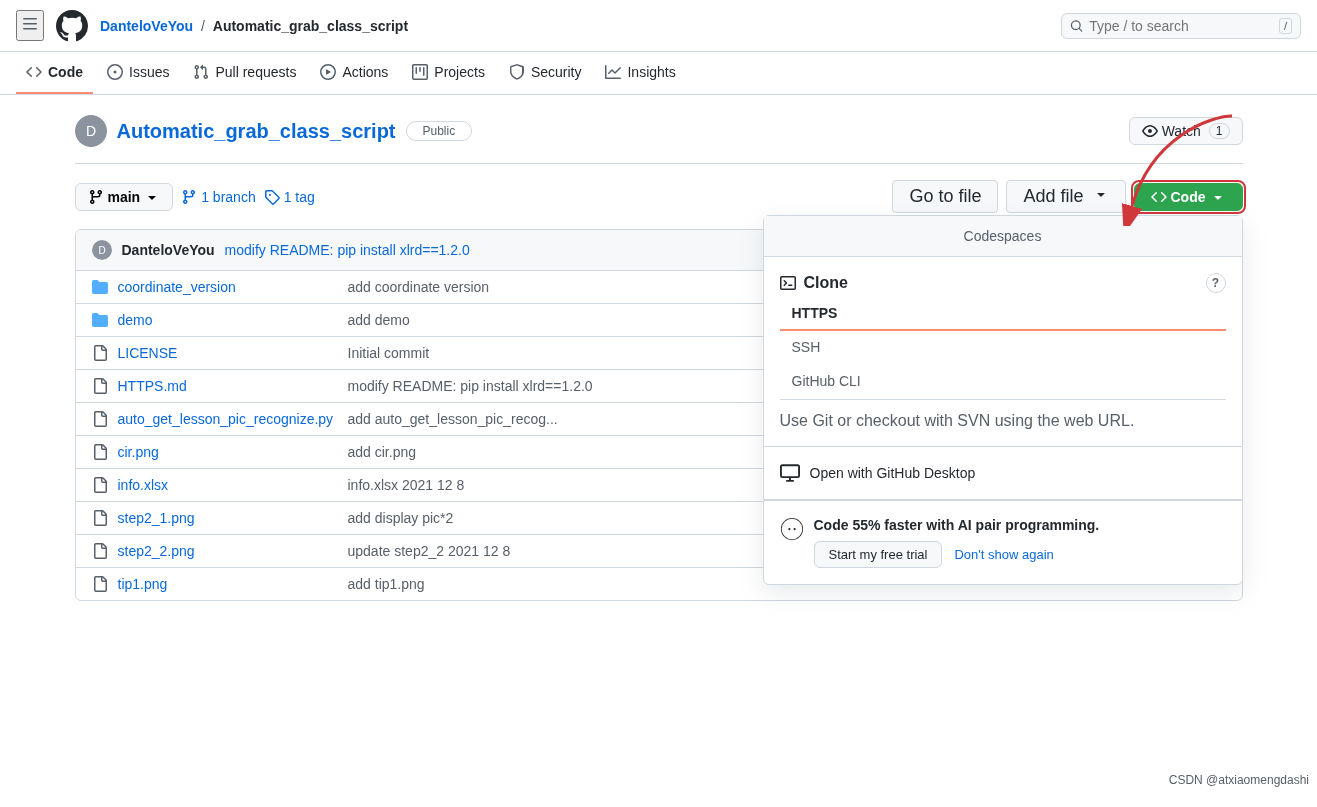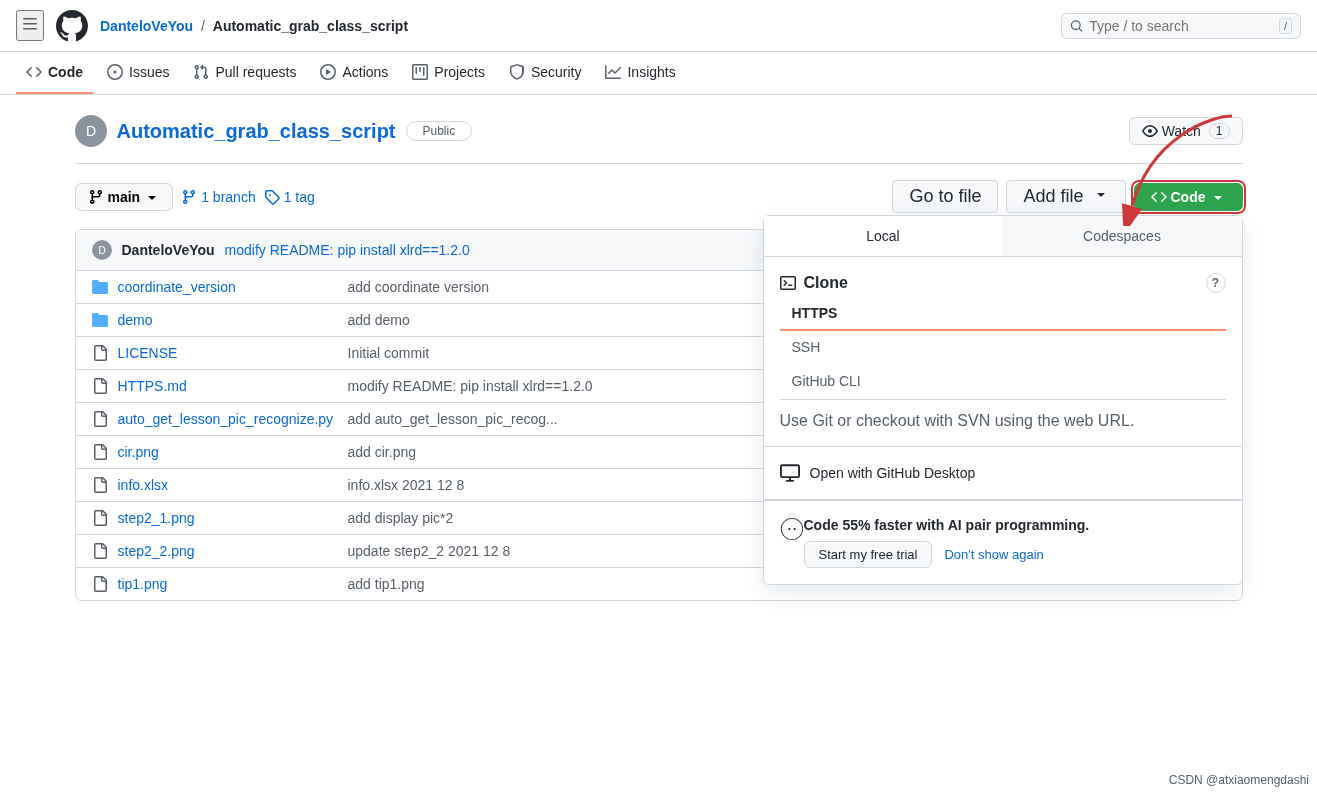--- a/index.html
+++ b/index.html
@@ -67,21 +67,21 @@
     .clone-tabs { display: flex; gap: 0; border-bottom: 1px solid #d0d7de; margin-bottom: 12px; flex-direction: column; }
     .clone-tab { padding: 8px 12px; font-size: 14px; cursor: pointer; color: #57606a; border-bottom: 2px solid transparent; }
     .clone-tab.active { color: #24292f; border-bottom: 2px solid #fd8c73; font-weight: 600; }
     .url-box { display: flex; align-items: center; border: 1px solid #d0d7de; border-radius: 6px; padding: 6px 10px; gap: 8px; background: #f6f8fa; }
     .url-text { font-size: 12px; color: #24292f; flex: 1; font-family: monospace; overflow: hidden; text-overflow: ellipsis; white-space: nowrap; }
     .copy-btn { cursor: pointer; color: #57606a; flex-shrink: 0; }
     .svn-hint { font-size: 16px; color: #57606a; margin-top: 12px; }
     .divider { border: none; border-top: 1px solid #d0d7de; margin: 0; }
     .open-desktop { display: flex; align-items: center; gap: 10px; padding: 16px; font-size: 14px; cursor: pointer; }
     .download-zip { display: flex; align-items: center; gap: 10px; padding: 12px 16px; font-size: 14px; cursor: pointer; font-weight: 600; border: 2px solid #d0373a; border-radius: 4px; margin: 8px 16px; }
-    .ai-promo { padding: 16px; border-top: 1px solid #d0d7de; display: flex; align-items: flex-start; }
+    .ai-promo { padding: 16px; border-top: 1px solid #d0d7de; display: flex; align-items: flex-start; gap: 10px; }
     .ai-actions { display: flex; gap: 12px; margin-top: 8px; align-items: center; }
     .trial-btn { border: 1px solid #d0d7de; border-radius: 6px; padding: 5px 14px; font-size: 13px; cursor: pointer; background: #f6f8fa; color: #24292f; font-weight: 500; }
     .dont-show { color: #0969da; font-size: 13px; cursor: pointer; text-decoration: none; }
 
     
     .toolbar-wrapper { position: relative; }
 
     
     .watermark { position: fixed; bottom: 20px; right: 8px; font-size: 12px; color: #57606a; }
   </style>
@@ -227,21 +227,20 @@
 
             <svg style="position:absolute; top:-120px; right:-10px; width:160px; height:130px; pointer-events:none; z-index:200;" viewBox="0 0 160 130">
               <defs>
                 <marker id="arrowhead" markerWidth="10" markerHeight="7" refX="0" refY="3.5" orient="auto">
                   <polygon points="0 0, 10 3.5, 0 7" fill="#d0373a"></polygon>
                 </marker>
               </defs>
               <path d="M 140 20 C 120 20, 60 40, 40 110" stroke="#d0373a" stroke-width="3" fill="none" marker-end="url(#arrowhead)"></path>
             </svg>
             <div class="dropdown-tabs">
-              <div class="dropdown-tab active">Local</div>
               <div class="dropdown-tab inactive">Codespaces</div>
             </div>
             <div class="dropdown-section">
               <div class="clone-title">
                 <svg width="16" height="16" viewBox="0 0 16 16" fill="currentColor">
                   <path d="M0 2.75C0 1.784.784 1 1.75 1h12.5c.966 0 1.75.784 1.75 1.75v10.5A1.75 1.75 0 0 1 14.25 15H1.75A1.75 1.75 0 0 1 0 13.25Zm1.75-.25a.25.25 0 0 0-.25.25v10.5c0 .138.112.25.25.25h12.5a.25.25 0 0 0 .25-.25V2.75a.25.25 0 0 0-.25-.25ZM7.25 8a.75.75 0 0 1-.22.53l-2.25 2.25a.749.749 0 0 1-1.275-.326.749.749 0 0 1 .215-.734L5.44 8 3.72 6.28a.749.749 0 0 1 .326-1.275.749.749 0 0 1 .734.215l2.25 2.25c.141.14.22.331.22.53Zm1.5 1.5h3a.75.75 0 0 1 0 1.5h-3a.75.75 0 0 1 0-1.5Z"></path>
                 </svg>
                 <span>Clone</span>
                 <div class="help-icon">?</div>
               </div>

